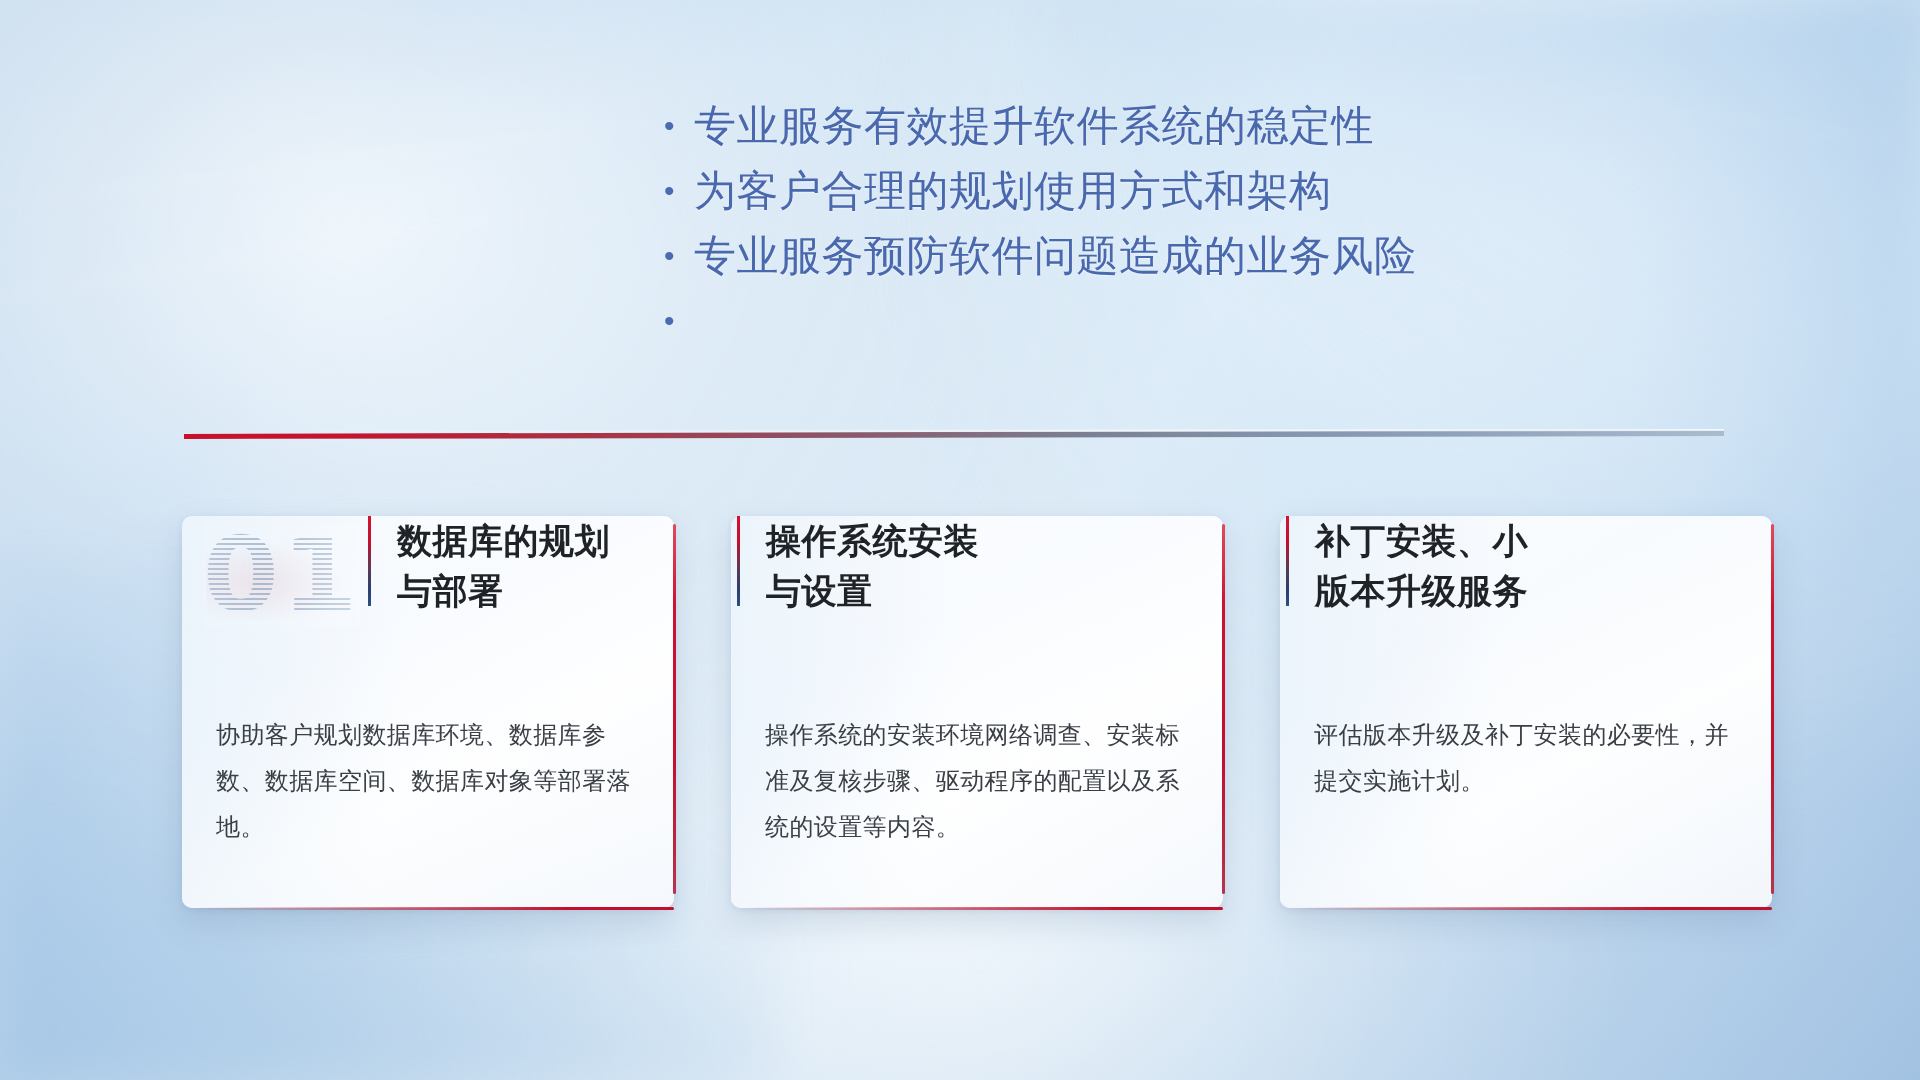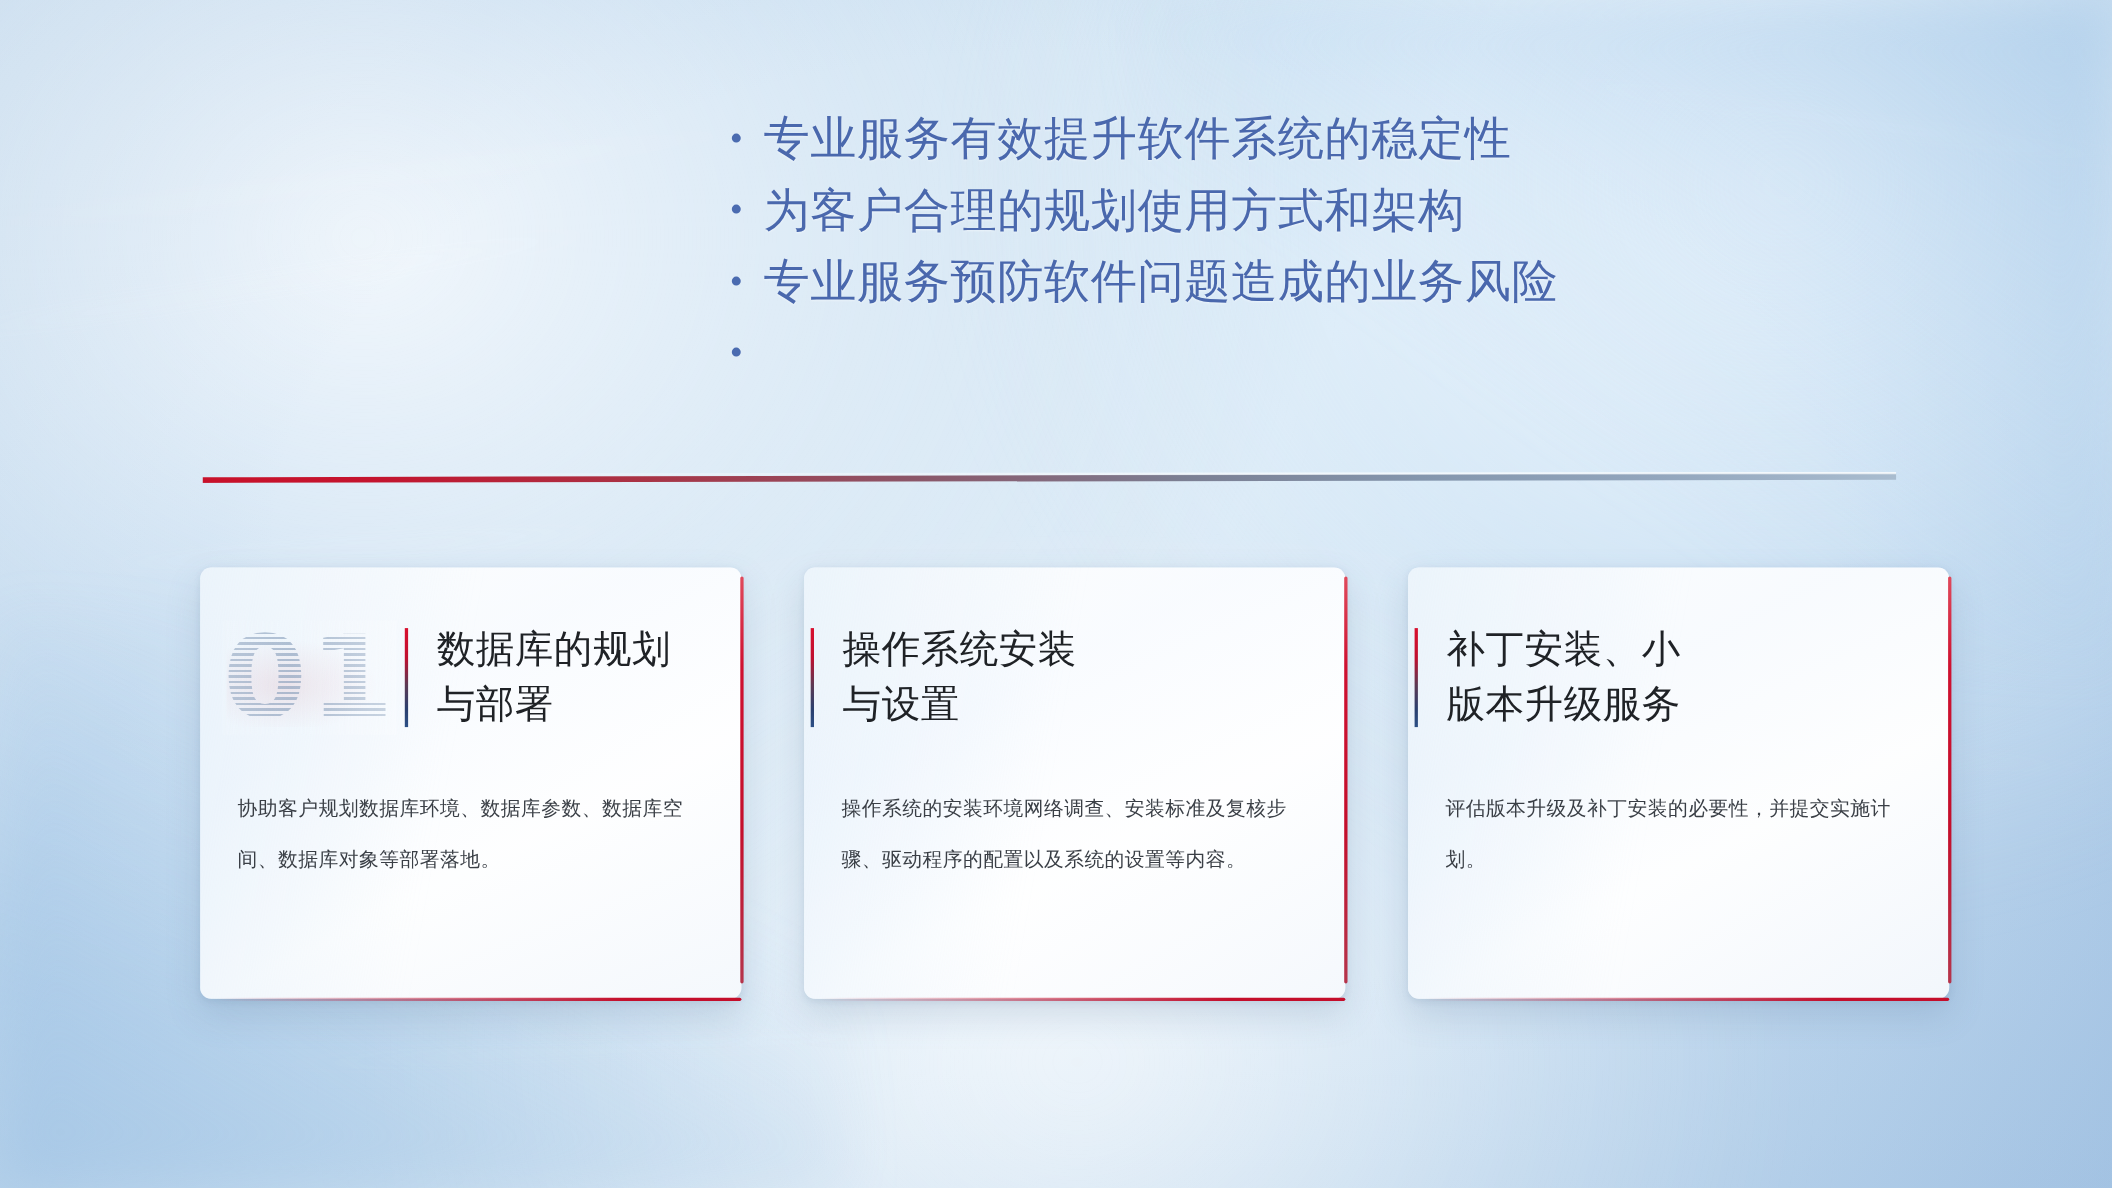--- a/index.html
+++ b/index.html
@@ -128,22 +128,22 @@
   .card-inner{
     position:absolute;inset:0;border-radius:10px;overflow:hidden;
   }
   .card-sheen{
     position:absolute;left:-10%;top:-40%;width:70%;height:180%;
     background:linear-gradient(100deg,rgba(214,232,248,.55) 0%,rgba(255,255,255,0) 70%);
     filter:blur(10px);
   }
 
   .card-head{
-    position:absolute;left:0;right:0;top:12px;height:176px;
-    display:flex;align-items:center;
+    position:absolute;left:0;right:0;top:0;height:176px;
+    display:flex;
   }
   .watermark{
     position:relative;
     margin-left:18px;
     width:162px;height:118px;
     flex:0 0 162px;
     display:flex;align-items:center;justify-content:center;
   }
   .wm-num{
     font-size:104px;font-weight:700;line-height:1;
@@ -169,27 +169,27 @@
   .wm-tint{
     position:absolute;left:6px;top:18px;width:150px;height:86px;
     background:radial-gradient(ellipse at 34% 56%, rgba(190,60,80,.10) 0%, rgba(190,60,80,0) 62%);
   }
 
   .head-bar{
     width:3px;height:90px;flex:0 0 3px;margin:0 26px 0 6px;
     background:linear-gradient(180deg,#d8102e 0%,#c01030 30%,#5b3a54 58%,#2a3f6e 82%,#2b4f86 100%);
   }
   .card-title{
-    font-size:35px;line-height:50px;font-weight:400;
+    font-size:35px;line-height:50px;font-weight:700;
     color:#1f2226;letter-spacing:.5px;
     max-width:240px;
   }
   .card-body{
     position:absolute;left:34px;right:28px;top:196px;
-    font-size:18px;line-height:46px;
+    font-size:24px;line-height:46px;
     color:#3a3f46;letter-spacing:.4px;
   }
 
   
   .card-2 .wm-num{opacity:.58;}
   .card-3 .wm-num{opacity:.55;}
 </style>
 </head>
 <body>
 

